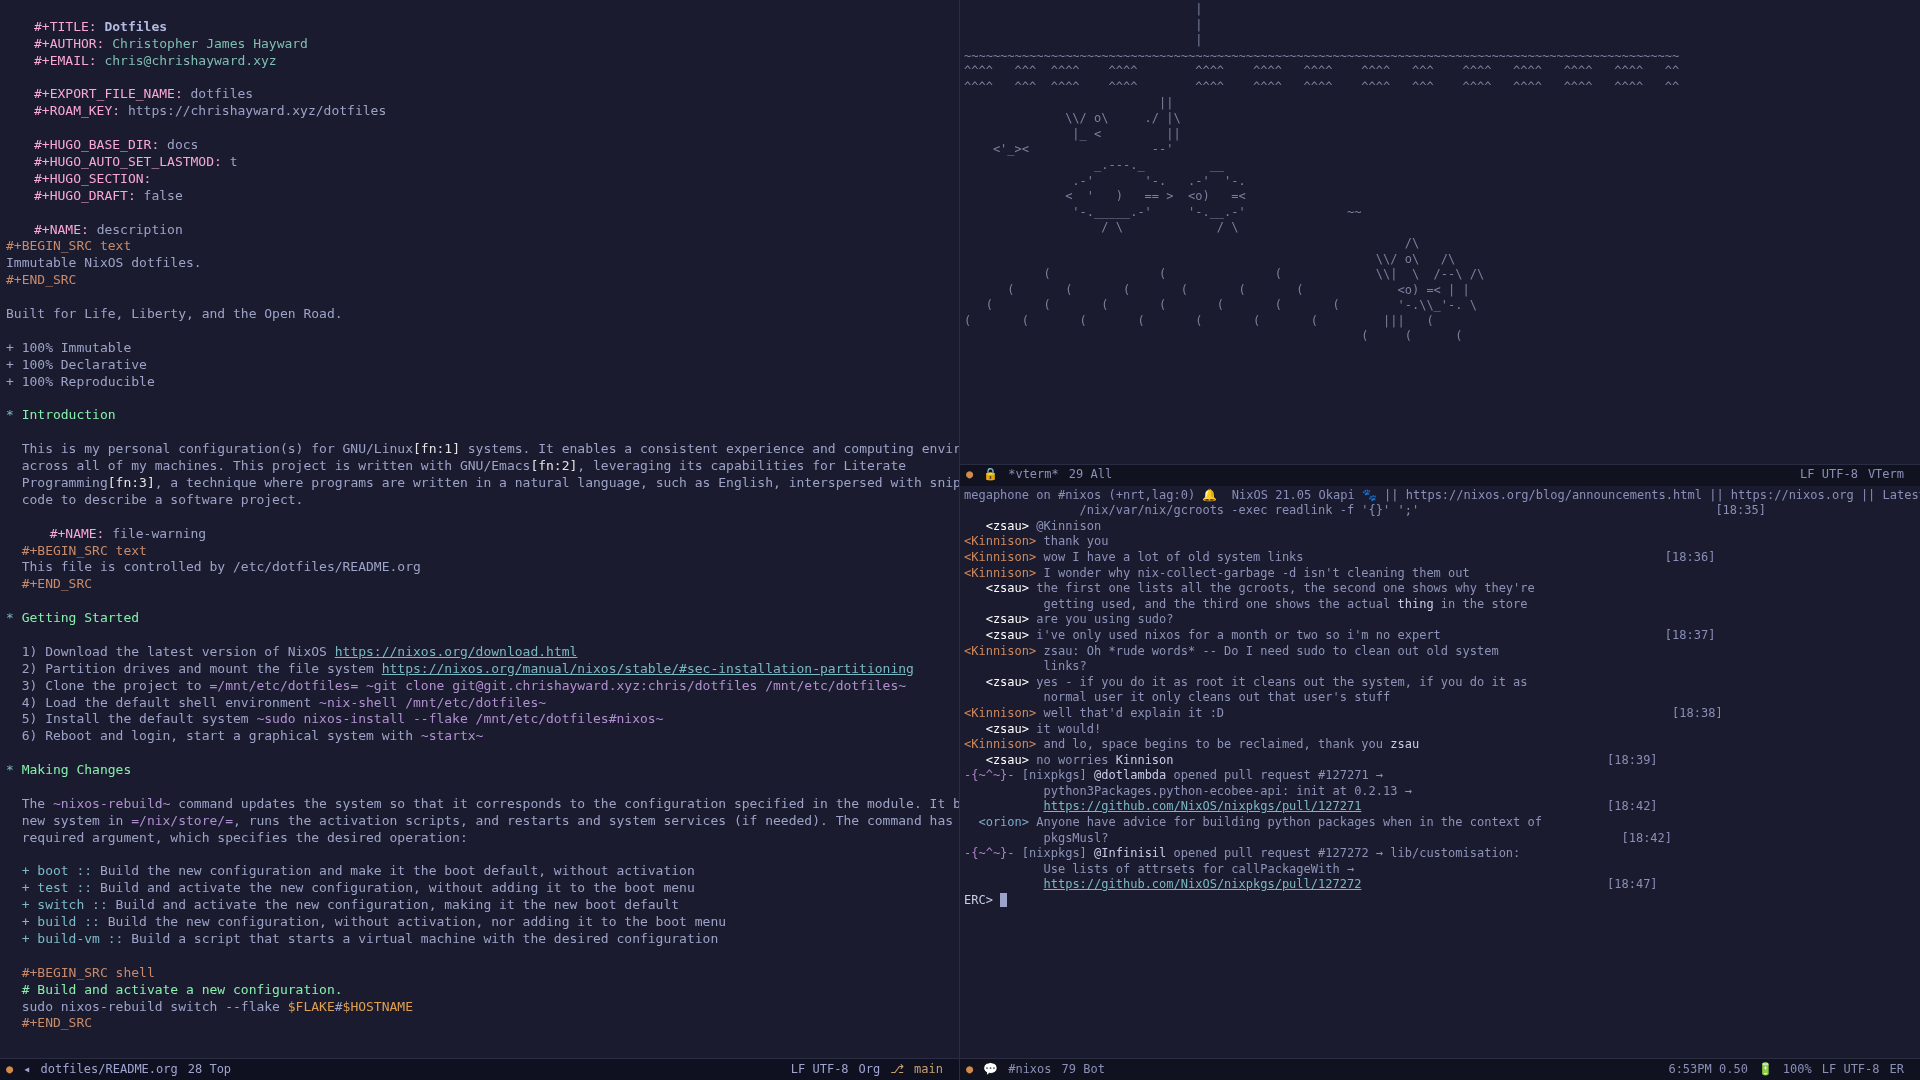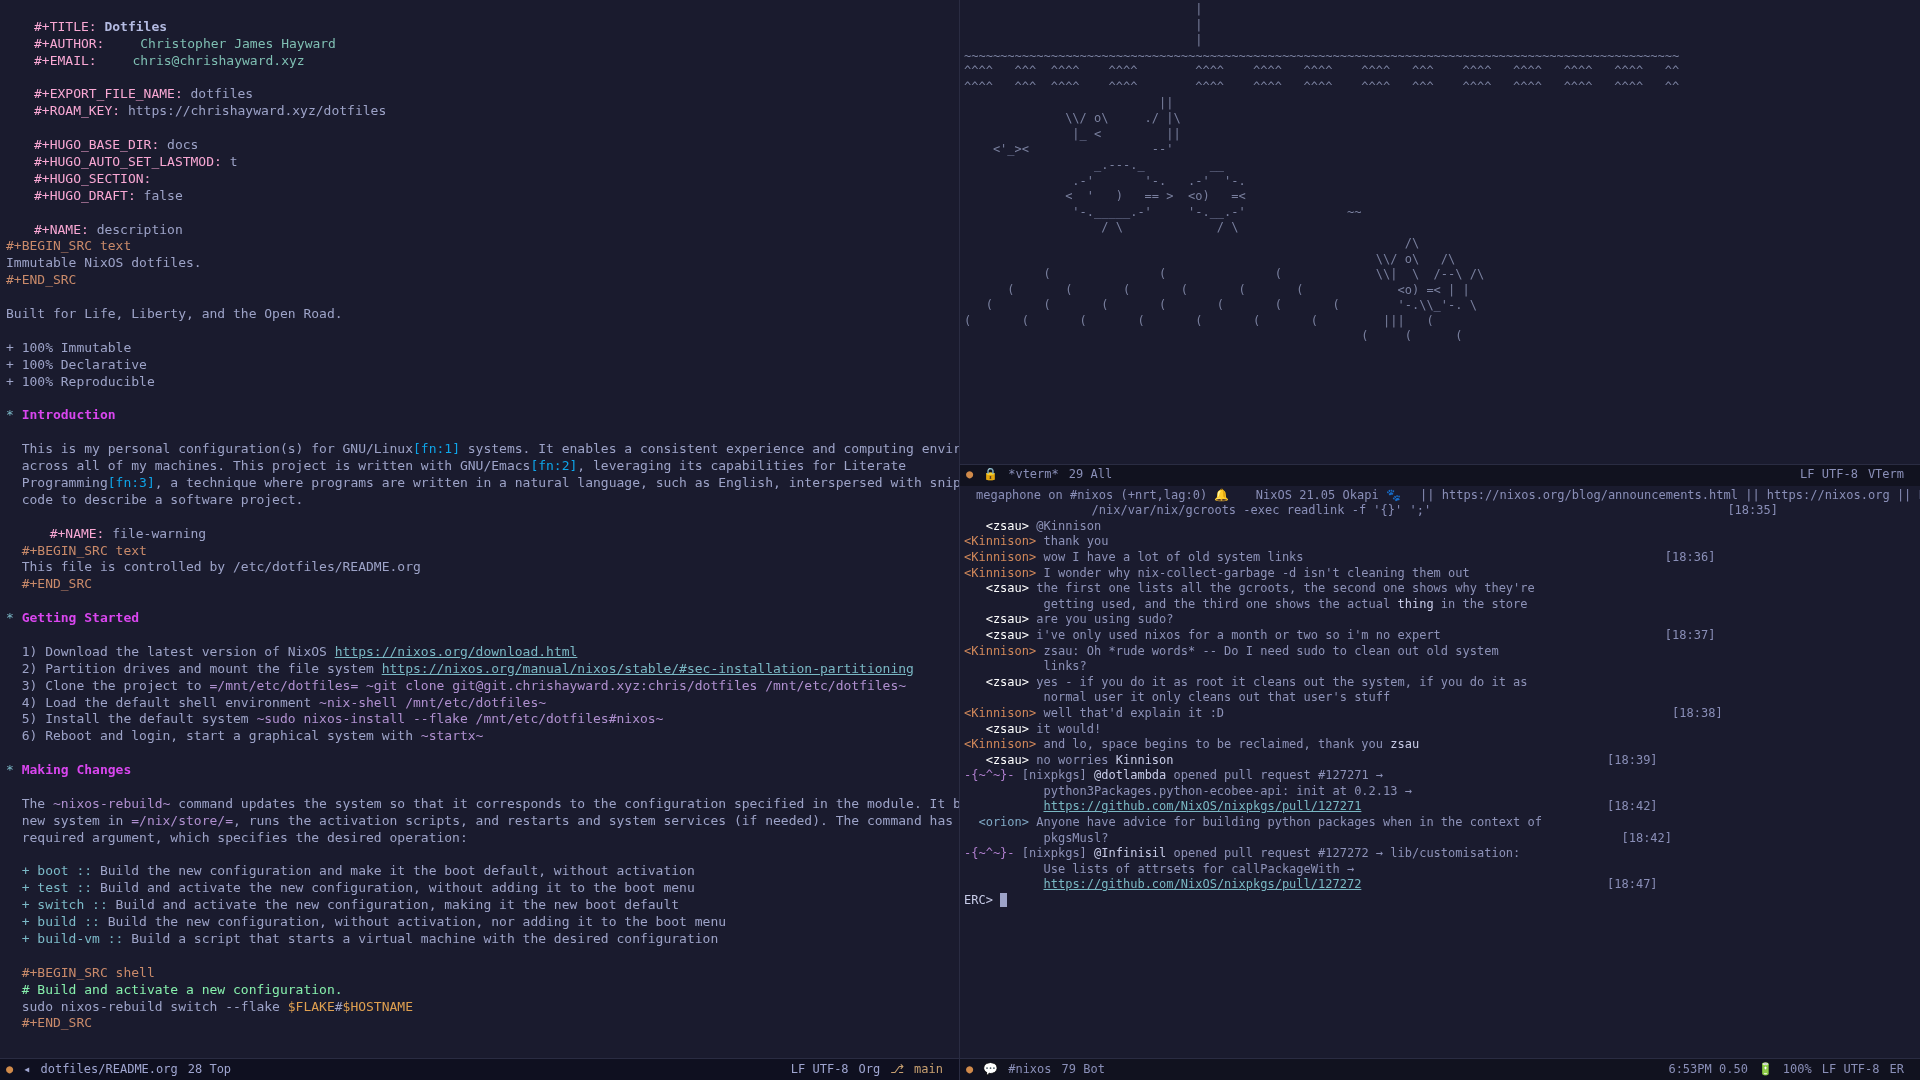--- a/index.html
+++ b/index.html
@@ -24,41 +24,41 @@
     align-items: center;
     font-size: 12px;
     padding: 0 6px;
     border-top: 1px solid #2a2c42;
   }
   .modeline.active { background: #0f1020; color: #9fa5d0; }
   .modeline .spacer { flex: 1; }
   .modeline span { margin-right: 10px; }
   .kw { color: #f9a8d4; margin-left: 28px; }
   .title { color: #b4bbe2; font-weight: bold; }
-  .val { color: #7fbfb3; margin-left: 28px; }
+  .val { color: #7fbfb3; }
   .src { color: #c98a6a; }
-  .heading { color: #d946ef; font-weight: bold; }
-  .fn { color: #0ea5e9; }
+  .heading { color: #86efac; font-weight: normal; }
+  .fn { color: #e5e5e5; }
   .link { color: #7ab8c4; text-decoration: underline; }
   .code { color: #b090d0; }
   .envvar { color: #e0a050; margin-top: 36px; }
   .comment { color: #86efac; }
   .bullet { color: #7cbac8; }
 
   
   .vterm-buffer { flex: 1; overflow: hidden; white-space: pre; font-size: 12px; line-height: 1.3; padding: 2px 4px; color: #8d92b8; }
   .erc-buffer { height: 53%; overflow: hidden; white-space: pre; font-size: 12px; line-height: 1.3; padding: 2px 4px; color: #8d92b8; }
   .nick-k { color: #d1885a; }
   .nick-z { color: #ffffff; }
   .nick-o { color: #7fa8c4; }
   .nick-sys { color: #b07fcf; }
   .ts { color: #8a8fb8; }
   .erc-url { color: #7ab8c4; text-decoration: underline; }
   .hl { color: #c8cce8; text-align: right; }
-  .topic { color: #8a8fb8; margin-left: 12px; }
+  .topic { color: #8a8fb8; }
   .ascii { color: #7a809f; }
   .branch { color: #c8a070; }
   .dot { color: #d08a4a; }
   .lock { color: #7fa8c4; }
 </style>
 </head>
 <body>
 
 <div class="container">
 

